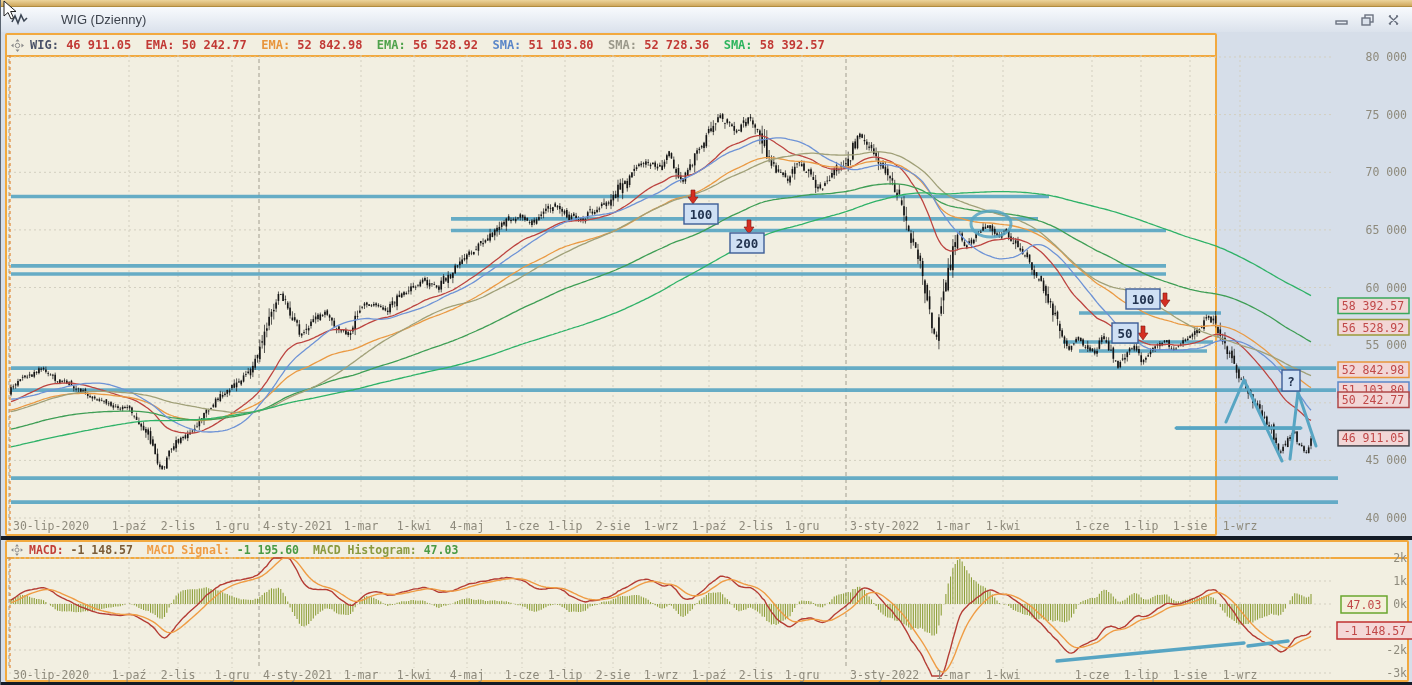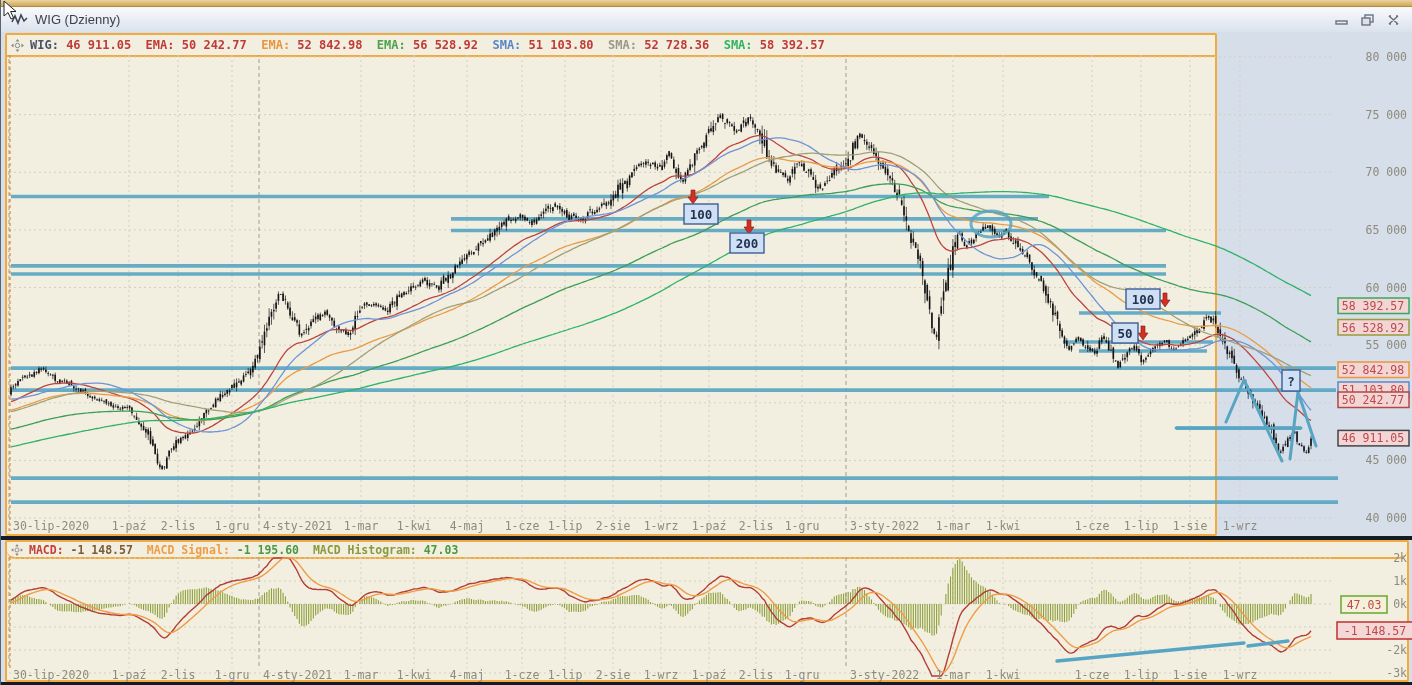--- a/index.html
+++ b/index.html
@@ -1,33 +1,33 @@
 <!DOCTYPE html>
 <html><head>
 <meta charset="utf-8">
 <style>
   html,body{margin:0;padding:0;background:#b8bec8;}
   .window{position:relative;width:1412px;height:685px;background:#d6dee9;overflow:hidden;
           font-family:"DejaVu Sans Mono",monospace;border-left:1px solid #5a6470;box-sizing:border-box;}
   .top-strip{position:absolute;left:0;top:0;width:100%;height:6px;
              background:linear-gradient(#ecd49c,#cfa75c);border-bottom:1px solid #b08c40;}
   .titlebar{position:absolute;left:0;top:7px;width:100%;height:25px;
-            background:linear-gradient(#f8fafd,#dbe2ec);display:flex;align-items:center;}
+            background:linear-gradient(#f8fafd,#dbe2ec);display:flex;align-items:center;gap:26px;}
   .title-icon{margin-left:10px;width:18px;height:16px;flex:0 0 auto;}
   .title-text{margin-left:6px;font-family:"Liberation Sans",sans-serif;font-size:13px;color:#3c424c;}
   .win-controls{margin-left:auto;margin-right:10px;display:flex;gap:10px;align-items:center;}
   .win-btn{width:16px;height:14px;cursor:default;}
   .panel{position:absolute;background:#f2efe1;border:2px solid #f2a93e;border-radius:2px;box-sizing:border-box;}
   #main-panel{left:4px;top:33px;width:1212px;height:503px;}
   #macd-panel{left:4px;top:540px;width:1404px;height:142px;}
   .legend-bar{position:absolute;left:0;top:0;width:100%;box-sizing:border-box;
               border-bottom:2px solid #f2a93e;background:#f2efe1;display:flex;align-items:center;
               white-space:pre;overflow:hidden;}
   #main-panel .legend-bar{height:22px;font-size:12px;}
-  #macd-panel .legend-bar{height:17px;font-size:11.5px;border-radius:8px;}
+  #macd-panel .legend-bar{height:17px;font-size:11.5px;}
   .legend-bar .pan{margin:0 6px 0 4px;flex:0 0 auto;}
   .legend-item{font-weight:bold;letter-spacing:0px;}
   .sep-dark{position:absolute;left:0;width:100%;background:#131b26;}
   #sep1{top:536px;height:4px;}
   #sep2{top:682px;height:3px;}
   #overlay{position:absolute;left:0;top:0;width:1412px;height:685px;pointer-events:none;z-index:5;}
   #cursor{position:absolute;left:1px;top:0px;z-index:9;}
 </style>
 </head>
 <body>

